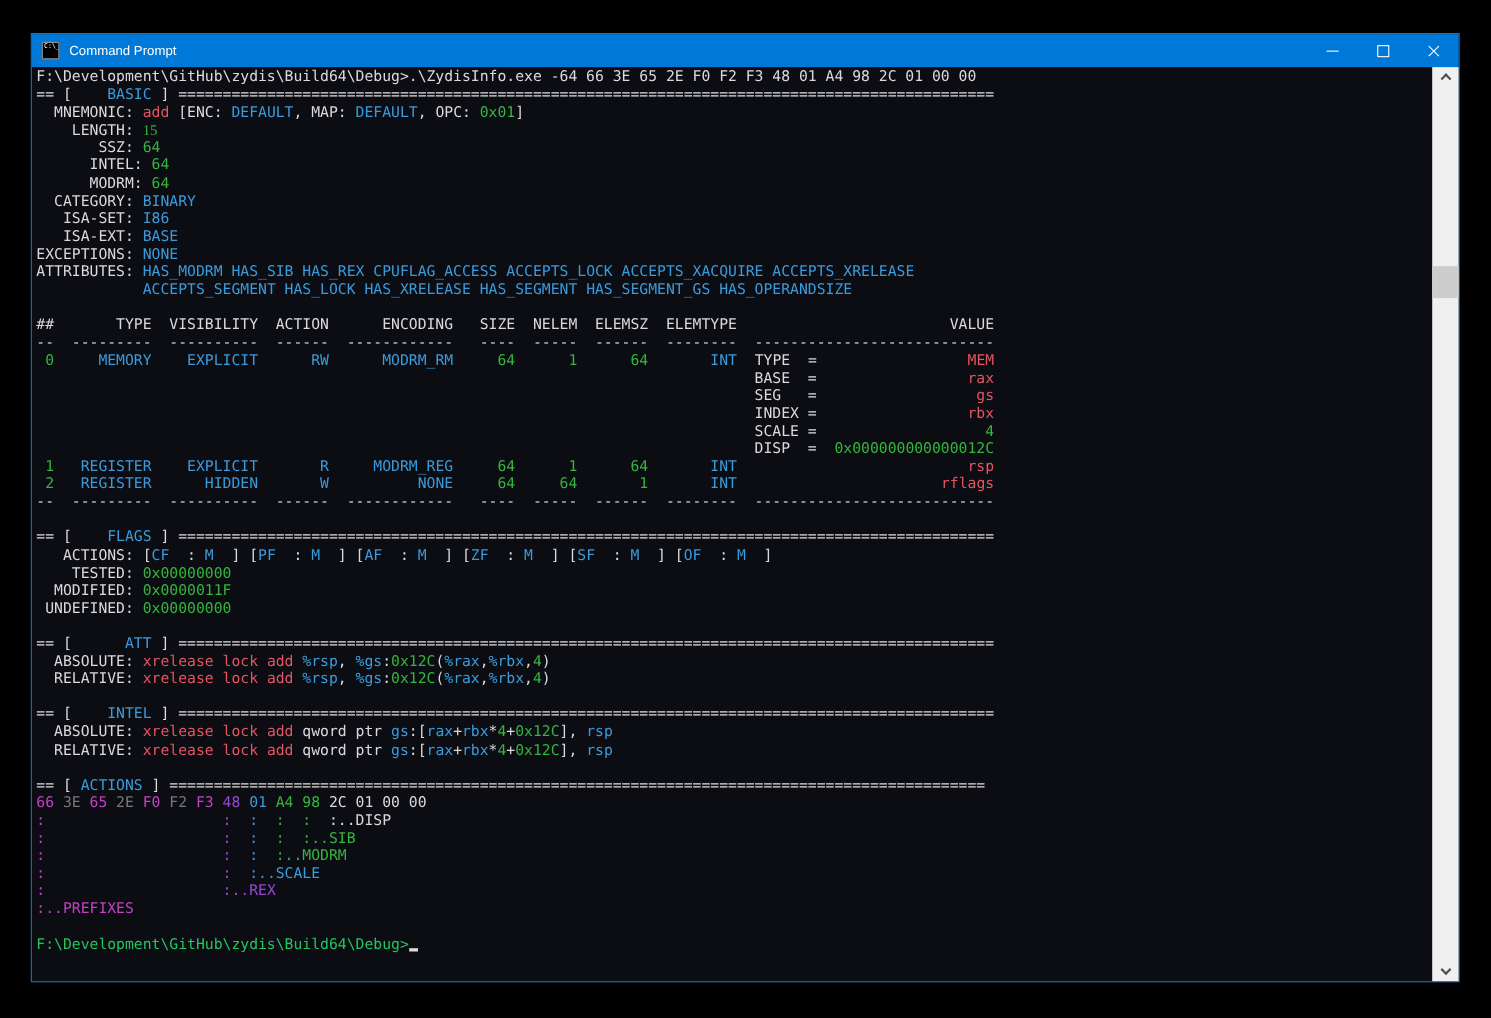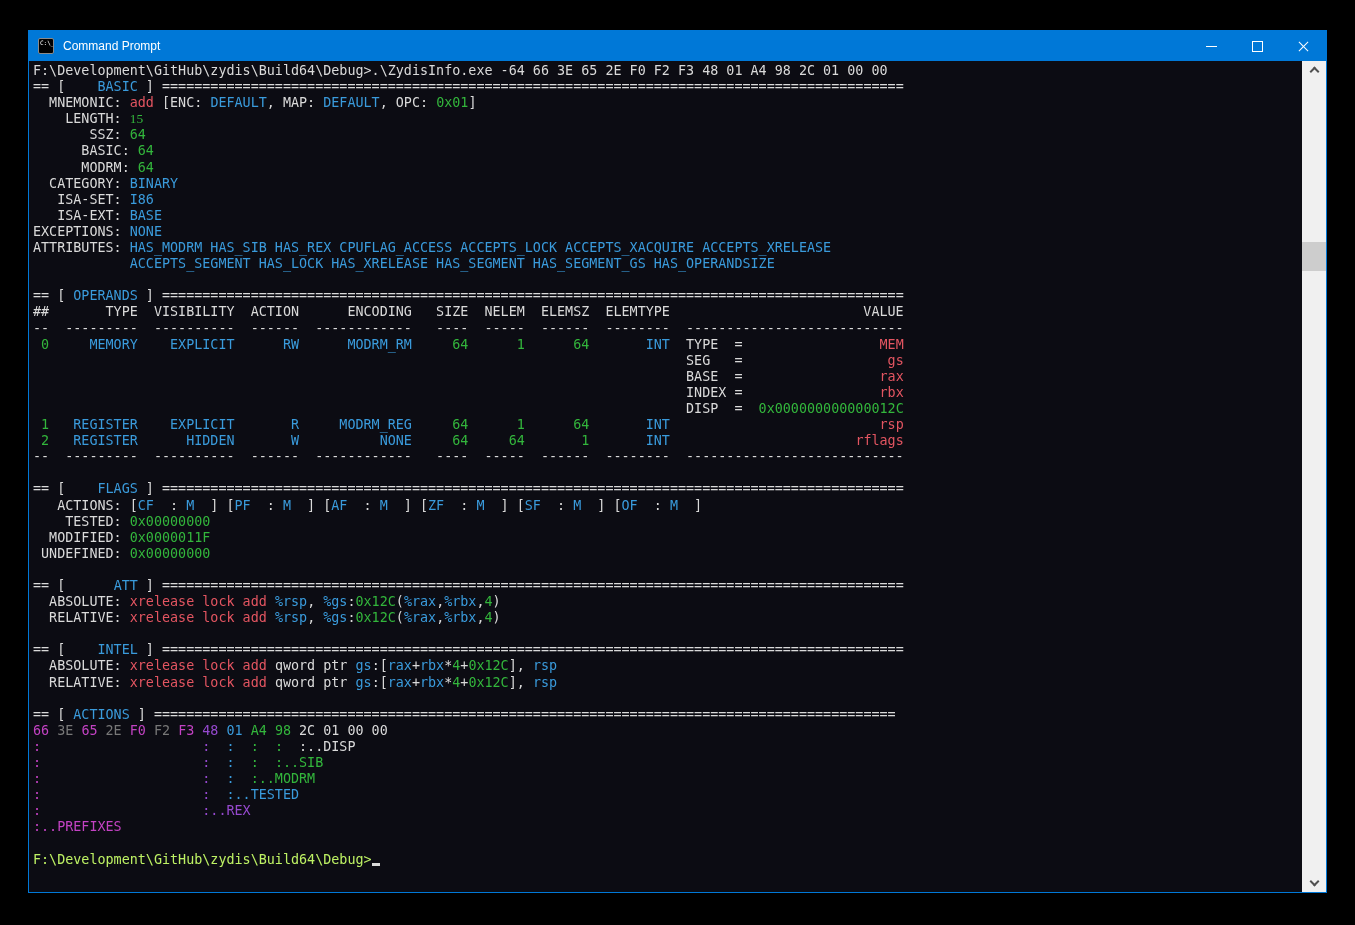--- a/index.html
+++ b/index.html
@@ -59,36 +59,36 @@
         </div>
       </div>
     </div>
     <div class="win-body">
       <div class="term">
           <div class="line"><span style="color: rgb(218, 218, 218);">F:\Development\GitHub\zydis\Build64\Debug&gt;.\ZydisInfo.exe -64 66 3E 65 2E F0 F2 F3 48 01 A4 98 2C 01 00 00</span></div>
           <div class="line"><span style="color: rgb(218, 218, 218);">== [    </span><span style="color: rgb(58, 155, 220);">BASIC</span><span style="color: rgb(218, 218, 218);"> ] </span><span style="color: rgb(218, 218, 218);">============================================================================================</span></div>
           <div class="line"><span style="color: rgb(218, 218, 218);">  MNEMONIC: </span><span style="color: rgb(227, 85, 97);">add</span><span style="color: rgb(218, 218, 218);"> [ENC: </span><span style="color: rgb(58, 155, 220);">DEFAULT</span><span style="color: rgb(218, 218, 218);">, MAP: </span><span style="color: rgb(58, 155, 220);">DEFAULT</span><span style="color: rgb(218, 218, 218);">, OPC: </span><span style="color: rgb(51, 182, 60);">0x01</span><span style="color: rgb(218, 218, 218);">]</span></div>
           <div class="line"><span style="color: rgb(218, 218, 218);">    LENGTH: </span><span style="color: rgb(51, 182, 60); font-family: Liberation Serif, serif;">15</span></div>
           <div class="line"><span style="color: rgb(218, 218, 218);">       SSZ: </span><span style="color: rgb(51, 182, 60);">64</span></div>
-          <div class="line"><span style="color: rgb(218, 218, 218);">      BASIC: </span><span style="color: rgb(51, 182, 60);">64</span></div>
+          <div class="line"><span style="color: rgb(218, 218, 218);">      INTEL: </span><span style="color: rgb(51, 182, 60);">64</span></div>
           <div class="line"><span style="color: rgb(218, 218, 218);">      MODRM: </span><span style="color: rgb(51, 182, 60);">64</span></div>
           <div class="line"><span style="color: rgb(218, 218, 218);">  CATEGORY: </span><span style="color: rgb(58, 155, 220);">BINARY</span></div>
           <div class="line"><span style="color: rgb(218, 218, 218);">   ISA-SET: </span><span style="color: rgb(58, 155, 220);">I86</span></div>
           <div class="line"><span style="color: rgb(218, 218, 218);">   ISA-EXT: </span><span style="color: rgb(58, 155, 220);">BASE</span></div>
           <div class="line"><span style="color: rgb(218, 218, 218);">EXCEPTIONS: </span><span style="color: rgb(58, 155, 220);">NONE</span></div>
           <div class="line"><span style="color: rgb(218, 218, 218);">ATTRIBUTES: </span><span style="color: rgb(58, 155, 220);">HAS_MODRM HAS_SIB HAS_REX CPUFLAG_ACCESS ACCEPTS_LOCK ACCEPTS_XACQUIRE ACCEPTS_XRELEASE</span></div>
           <div class="line"><span style="color: rgb(218, 218, 218);">            </span><span style="color: rgb(58, 155, 220);">ACCEPTS_SEGMENT HAS_LOCK HAS_XRELEASE HAS_SEGMENT HAS_SEGMENT_GS HAS_OPERANDSIZE</span></div>
           <div class="line"></div>
-          <div class="line"><span style="color: rgb(218, 218, 218);">== [ </span><span style="color: rgb(58, 155, 220);">OPERANDS</span><span style="color: rgb(218, 218, 218);"> ] </span><span style="color: rgb(218, 218, 218);">============================================================================================</span></div>
           <div class="line"><span style="color: rgb(218, 218, 218);">##       TYPE  VISIBILITY  ACTION      ENCODING   SIZE  NELEM  ELEMSZ  ELEMTYPE                        VALUE</span></div>
           <div class="line"><span style="color: rgb(218, 218, 218);">--  ---------  ----------  ------  ------------   ----  -----  ------  --------  ---------------------------</span></div>
           <div class="line"><span style="color: rgb(51, 182, 60);"> 0</span><span style="color: rgb(218, 218, 218);">  </span><span style="color: rgb(58, 155, 220);">   MEMORY</span><span style="color: rgb(218, 218, 218);">  </span><span style="color: rgb(58, 155, 220);">  EXPLICIT</span><span style="color: rgb(218, 218, 218);">  </span><span style="color: rgb(58, 155, 220);">    RW</span><span style="color: rgb(218, 218, 218);">  </span><span style="color: rgb(58, 155, 220);">    MODRM_RM</span><span style="color: rgb(218, 218, 218);">   </span><span style="color: rgb(51, 182, 60);">  64</span><span style="color: rgb(218, 218, 218);">  </span><span style="color: rgb(51, 182, 60);">    1</span><span style="color: rgb(218, 218, 218);">  </span><span style="color: rgb(51, 182, 60);">    64</span><span style="color: rgb(218, 218, 218);">  </span><span style="color: rgb(58, 155, 220);">     INT</span><span style="color: rgb(218, 218, 218);">  TYPE  =</span><span style="color: rgb(218, 218, 218);">                 </span><span style="color: rgb(227, 85, 97);">MEM</span></div>
+          <div class="line"><span style="color: rgb(218, 218, 218);">                                                                                 </span><span style="color: rgb(218, 218, 218);">BASE  =</span><span style="color: rgb(218, 218, 218);">                 </span><span style="color: rgb(227, 85, 97);">rax</span></div>
           <div class="line"><span style="color: rgb(218, 218, 218);">                                                                                 </span><span style="color: rgb(218, 218, 218);">SEG   =</span><span style="color: rgb(218, 218, 218);">                  </span><span style="color: rgb(227, 85, 97);">gs</span></div>
-          <div class="line"><span style="color: rgb(218, 218, 218);">                                                                                 </span><span style="color: rgb(218, 218, 218);">BASE  =</span><span style="color: rgb(218, 218, 218);">                 </span><span style="color: rgb(227, 85, 97);">rax</span></div>
           <div class="line"><span style="color: rgb(218, 218, 218);">                                                                                 </span><span style="color: rgb(218, 218, 218);">INDEX =</span><span style="color: rgb(218, 218, 218);">                 </span><span style="color: rgb(227, 85, 97);">rbx</span></div>
+          <div class="line"><span style="color: rgb(218, 218, 218);">                                                                                 </span><span style="color: rgb(218, 218, 218);">SCALE =</span><span style="color: rgb(218, 218, 218);">                   </span><span style="color: rgb(51, 182, 60);">4</span></div>
           <div class="line"><span style="color: rgb(218, 218, 218);">                                                                                 </span><span style="color: rgb(218, 218, 218);">DISP  =</span><span style="color: rgb(218, 218, 218);">  </span><span style="color: rgb(51, 182, 60);">0x000000000000012C</span></div>
           <div class="line"><span style="color: rgb(51, 182, 60);"> 1</span><span style="color: rgb(218, 218, 218);">  </span><span style="color: rgb(58, 155, 220);"> REGISTER</span><span style="color: rgb(218, 218, 218);">  </span><span style="color: rgb(58, 155, 220);">  EXPLICIT</span><span style="color: rgb(218, 218, 218);">  </span><span style="color: rgb(58, 155, 220);">     R</span><span style="color: rgb(218, 218, 218);">  </span><span style="color: rgb(58, 155, 220);">   MODRM_REG</span><span style="color: rgb(218, 218, 218);">   </span><span style="color: rgb(51, 182, 60);">  64</span><span style="color: rgb(218, 218, 218);">  </span><span style="color: rgb(51, 182, 60);">    1</span><span style="color: rgb(218, 218, 218);">  </span><span style="color: rgb(51, 182, 60);">    64</span><span style="color: rgb(218, 218, 218);">  </span><span style="color: rgb(58, 155, 220);">     INT</span><span style="color: rgb(218, 218, 218);">                          </span><span style="color: rgb(227, 85, 97);">rsp</span></div>
           <div class="line"><span style="color: rgb(51, 182, 60);"> 2</span><span style="color: rgb(218, 218, 218);">  </span><span style="color: rgb(58, 155, 220);"> REGISTER</span><span style="color: rgb(218, 218, 218);">  </span><span style="color: rgb(58, 155, 220);">    HIDDEN</span><span style="color: rgb(218, 218, 218);">  </span><span style="color: rgb(58, 155, 220);">     W</span><span style="color: rgb(218, 218, 218);">  </span><span style="color: rgb(58, 155, 220);">        NONE</span><span style="color: rgb(218, 218, 218);">   </span><span style="color: rgb(51, 182, 60);">  64</span><span style="color: rgb(218, 218, 218);">  </span><span style="color: rgb(51, 182, 60);">   64</span><span style="color: rgb(218, 218, 218);">  </span><span style="color: rgb(51, 182, 60);">     1</span><span style="color: rgb(218, 218, 218);">  </span><span style="color: rgb(58, 155, 220);">     INT</span><span style="color: rgb(218, 218, 218);">                       </span><span style="color: rgb(227, 85, 97);">rflags</span></div>
           <div class="line"><span style="color: rgb(218, 218, 218);">--  ---------  ----------  ------  ------------   ----  -----  ------  --------  ---------------------------</span></div>
           <div class="line"></div>
           <div class="line"><span style="color: rgb(218, 218, 218);">== [    </span><span style="color: rgb(58, 155, 220);">FLAGS</span><span style="color: rgb(218, 218, 218);"> ] </span><span style="color: rgb(218, 218, 218);">============================================================================================</span></div>
           <div class="line"><span style="color: rgb(218, 218, 218);">   ACTIONS: [</span><span style="color: rgb(58, 155, 220);">CF</span><span style="color: rgb(218, 218, 218);">  : </span><span style="color: rgb(58, 155, 220);">M</span><span style="color: rgb(218, 218, 218);">  ] [</span><span style="color: rgb(58, 155, 220);">PF</span><span style="color: rgb(218, 218, 218);">  : </span><span style="color: rgb(58, 155, 220);">M</span><span style="color: rgb(218, 218, 218);">  ] [</span><span style="color: rgb(58, 155, 220);">AF</span><span style="color: rgb(218, 218, 218);">  : </span><span style="color: rgb(58, 155, 220);">M</span><span style="color: rgb(218, 218, 218);">  ] [</span><span style="color: rgb(58, 155, 220);">ZF</span><span style="color: rgb(218, 218, 218);">  : </span><span style="color: rgb(58, 155, 220);">M</span><span style="color: rgb(218, 218, 218);">  ] [</span><span style="color: rgb(58, 155, 220);">SF</span><span style="color: rgb(218, 218, 218);">  : </span><span style="color: rgb(58, 155, 220);">M</span><span style="color: rgb(218, 218, 218);">  ] [</span><span style="color: rgb(58, 155, 220);">OF</span><span style="color: rgb(218, 218, 218);">  : </span><span style="color: rgb(58, 155, 220);">M</span><span style="color: rgb(218, 218, 218);">  ]</span></div>
           <div class="line"><span style="color: rgb(218, 218, 218);">    TESTED: </span><span style="color: rgb(51, 182, 60);">0x00000000</span></div>
           <div class="line"><span style="color: rgb(218, 218, 218);">  MODIFIED: </span><span style="color: rgb(51, 182, 60);">0x0000011F</span></div>
           <div class="line"><span style="color: rgb(218, 218, 218);"> UNDEFINED: </span><span style="color: rgb(51, 182, 60);">0x00000000</span></div>
@@ -99,25 +99,25 @@
           <div class="line"></div>
           <div class="line"><span style="color: rgb(218, 218, 218);">== [    </span><span style="color: rgb(58, 155, 220);">INTEL</span><span style="color: rgb(218, 218, 218);"> ] </span><span style="color: rgb(218, 218, 218);">============================================================================================</span></div>
           <div class="line"><span style="color: rgb(218, 218, 218);">  ABSOLUTE: </span><span style="color: rgb(227, 85, 97);">xrelease lock add </span><span style="color: rgb(218, 218, 218);">qword ptr </span><span style="color: rgb(58, 155, 220);">gs</span><span style="color: rgb(218, 218, 218);">:[</span><span style="color: rgb(58, 155, 220);">rax</span><span style="color: rgb(218, 218, 218);">+</span><span style="color: rgb(58, 155, 220);">rbx</span><span style="color: rgb(218, 218, 218);">*</span><span style="color: rgb(51, 182, 60);">4</span><span style="color: rgb(218, 218, 218);">+</span><span style="color: rgb(51, 182, 60);">0x12C</span><span style="color: rgb(218, 218, 218);">], </span><span style="color: rgb(58, 155, 220);">rsp</span></div>
           <div class="line"><span style="color: rgb(218, 218, 218);">  RELATIVE: </span><span style="color: rgb(227, 85, 97);">xrelease lock add </span><span style="color: rgb(218, 218, 218);">qword ptr </span><span style="color: rgb(58, 155, 220);">gs</span><span style="color: rgb(218, 218, 218);">:[</span><span style="color: rgb(58, 155, 220);">rax</span><span style="color: rgb(218, 218, 218);">+</span><span style="color: rgb(58, 155, 220);">rbx</span><span style="color: rgb(218, 218, 218);">*</span><span style="color: rgb(51, 182, 60);">4</span><span style="color: rgb(218, 218, 218);">+</span><span style="color: rgb(51, 182, 60);">0x12C</span><span style="color: rgb(218, 218, 218);">], </span><span style="color: rgb(58, 155, 220);">rsp</span></div>
           <div class="line"></div>
           <div class="line"><span style="color: rgb(218, 218, 218);">== [ </span><span style="color: rgb(58, 155, 220);">ACTIONS</span><span style="color: rgb(218, 218, 218);"> ] </span><span style="color: rgb(218, 218, 218);">============================================================================================</span></div>
           <div class="line"><span style="color: rgb(195, 66, 195);">66</span><span style="color: rgb(218, 218, 218);"> </span><span style="color: rgb(120, 120, 120);">3E</span><span style="color: rgb(218, 218, 218);"> </span><span style="color: rgb(195, 66, 195);">65</span><span style="color: rgb(218, 218, 218);"> </span><span style="color: rgb(120, 120, 120);">2E</span><span style="color: rgb(218, 218, 218);"> </span><span style="color: rgb(195, 66, 195);">F0</span><span style="color: rgb(218, 218, 218);"> </span><span style="color: rgb(120, 120, 120);">F2</span><span style="color: rgb(218, 218, 218);"> </span><span style="color: rgb(195, 66, 195);">F3</span><span style="color: rgb(218, 218, 218);"> </span><span style="color: rgb(150, 73, 207);">48</span><span style="color: rgb(218, 218, 218);"> </span><span style="color: rgb(58, 155, 220);">01</span><span style="color: rgb(218, 218, 218);"> </span><span style="color: rgb(51, 182, 60);">A4</span><span style="color: rgb(218, 218, 218);"> </span><span style="color: rgb(51, 182, 60);">98</span><span style="color: rgb(218, 218, 218);"> 2C 01 00 00</span></div>
           <div class="line"><span style="color: rgb(195, 66, 195);">:</span><span style="color: rgb(218, 218, 218);">                    </span><span style="color: rgb(150, 73, 207);">:</span><span style="color: rgb(218, 218, 218);">  </span><span style="color: rgb(58, 155, 220);">:</span><span style="color: rgb(218, 218, 218);">  </span><span style="color: rgb(51, 182, 60);">:</span><span style="color: rgb(218, 218, 218);">  </span><span style="color: rgb(51, 182, 60);">:</span><span style="color: rgb(218, 218, 218);">  :..DISP</span></div>
           <div class="line"><span style="color: rgb(195, 66, 195);">:</span><span style="color: rgb(218, 218, 218);">                    </span><span style="color: rgb(150, 73, 207);">:</span><span style="color: rgb(218, 218, 218);">  </span><span style="color: rgb(58, 155, 220);">:</span><span style="color: rgb(218, 218, 218);">  </span><span style="color: rgb(51, 182, 60);">:</span><span style="color: rgb(218, 218, 218);">  </span><span style="color: rgb(51, 182, 60);">:..SIB</span></div>
           <div class="line"><span style="color: rgb(195, 66, 195);">:</span><span style="color: rgb(218, 218, 218);">                    </span><span style="color: rgb(150, 73, 207);">:</span><span style="color: rgb(218, 218, 218);">  </span><span style="color: rgb(58, 155, 220);">:</span><span style="color: rgb(218, 218, 218);">  </span><span style="color: rgb(51, 182, 60);">:..MODRM</span></div>
-          <div class="line"><span style="color: rgb(195, 66, 195);">:</span><span style="color: rgb(218, 218, 218);">                    </span><span style="color: rgb(150, 73, 207);">:</span><span style="color: rgb(218, 218, 218);">  </span><span style="color: rgb(58, 155, 220);">:..TESTED</span></div>
+          <div class="line"><span style="color: rgb(195, 66, 195);">:</span><span style="color: rgb(218, 218, 218);">                    </span><span style="color: rgb(150, 73, 207);">:</span><span style="color: rgb(218, 218, 218);">  </span><span style="color: rgb(58, 155, 220);">:..SCALE</span></div>
           <div class="line"><span style="color: rgb(195, 66, 195);">:</span><span style="color: rgb(218, 218, 218);">                    </span><span style="color: rgb(150, 73, 207);">:..REX</span></div>
           <div class="line"><span style="color: rgb(195, 66, 195);">:..PREFIXES</span></div>
           <div class="line"></div>
-          <div class="line"><span style="color: #bef264;">F:\Development\GitHub\zydis\Build64\Debug&gt;</span><span class="cursor"></span></div>
+          <div class="line"><span style="color: #22c55e;">F:\Development\GitHub\zydis\Build64\Debug&gt;</span><span class="cursor"></span></div>
         </div>
       <div class="scrollbar">
         <div class="sb-btn sb-up">
           <span class="chev up"></span>
         </div>
         <div class="sb-track">
           <div class="sb-thumb"></div>
         </div>
         <div class="sb-btn sb-down">
           <span class="chev down"></span>

